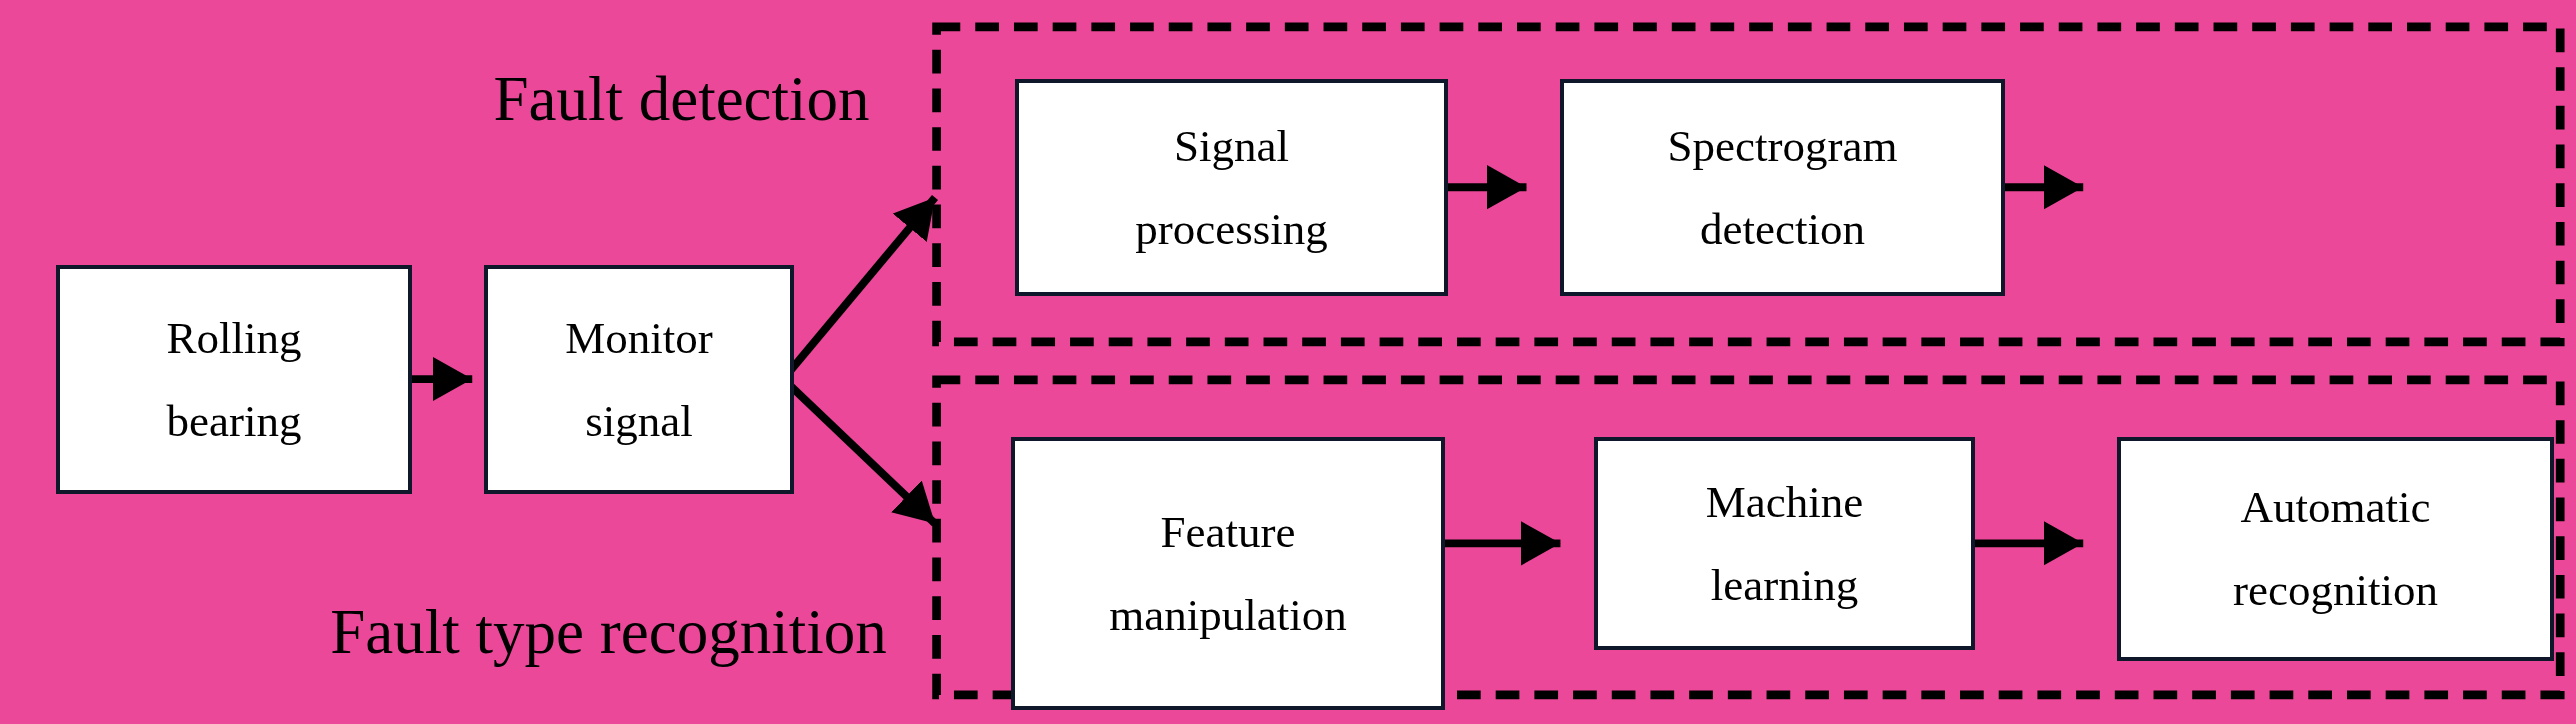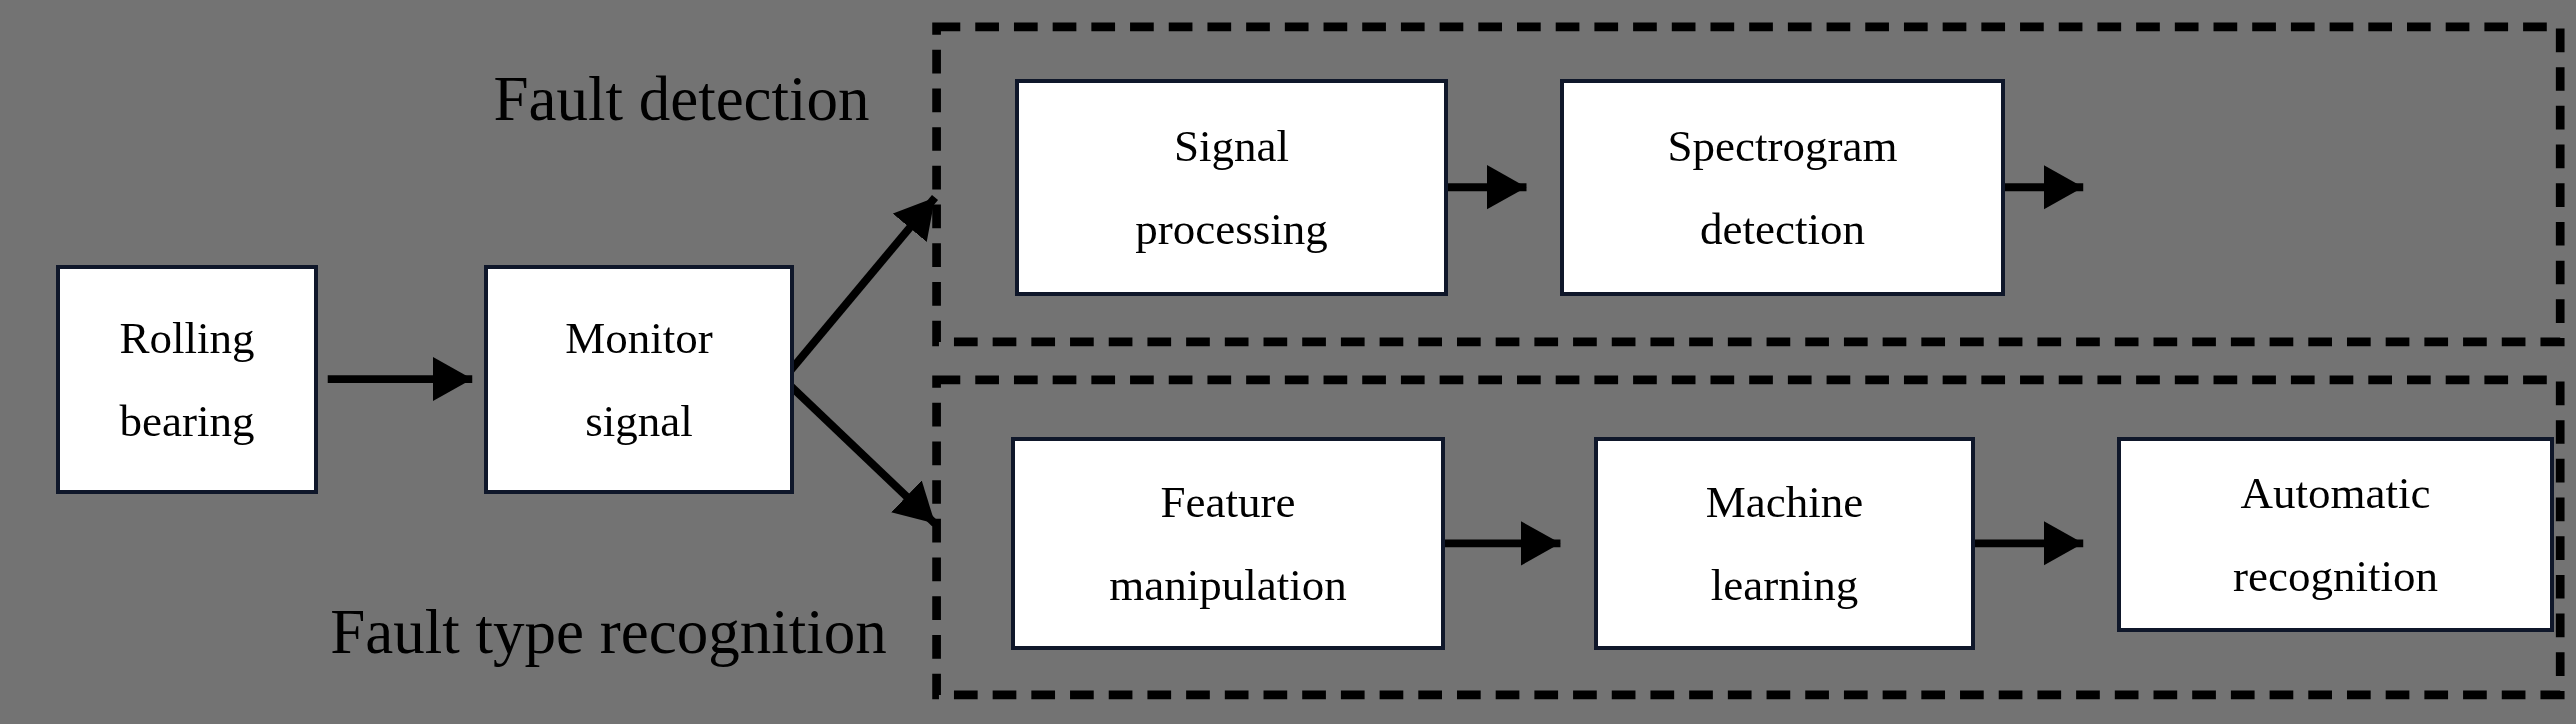--- a/index.html
+++ b/index.html
@@ -4,21 +4,21 @@
 <style>
   html, body {
     margin: 0;
     padding: 0;
     background: #ffffff;
   }
   #canvas {
     position: relative;
     width: 2576px;
     height: 725px;
-    background: #737373;
+    background: #ec4899;
     font-family: "Liberation Serif", "DejaVu Serif", serif;
     color: #000000;
     overflow: hidden;
   }
   #wires {
     position: absolute;
     left: 0;
     top: 0;
     width: 2576px;
     height: 725px;
@@ -38,28 +38,28 @@
     margin-left: 32px;
   }
   .float-label {
     position: absolute;
     text-align: center;
     font-size: 63px;
     line-height: 83px;
     white-space: nowrap;
   }
   
-  #n-rolling   { left: 24px;   top: 265px; width: 262px; height: 229px; }
+  #n-rolling   { left: 24px;   top: 265px; width: 356px; height: 229px; }
   #n-monitor   { left: 452px;  top: 265px; width: 310px; height: 229px; }
   #n-sigproc   { left: 983px; top: 79px; width: 433px; height: 217px; }
   #n-spectro   { left: 1528px; top: 79px; width: 445px; height: 217px; }
   #n-manual    { left: 2085px; top: 79px; width: 441px; height: 217px; }
-  #n-feature   { left: 979px; top: 437px; width: 434px; height: 213px; }
+  #n-feature   { left: 979px; top: 437px; width: 434px; height: 273px; }
   #n-machine   { left: 1562px; top: 437px; width: 381px; height: 213px; }
-  #n-auto      { left: 2085px; top: 437px; width: 437px; height: 195px; }
+  #n-auto      { left: 2085px; top: 437px; width: 437px; height: 224px; }
   #lbl-fault-detection { left: 490px; top: 58px;  width: 383px; }
   #lbl-fault-type      { left: 326px; top: 591px; width: 565px; }
 </style>
 </head>
 <body>
 
 <div id="canvas">
 
   <svg id="wires" viewBox="0 0 3262 918" aria-hidden="true">
     <defs>

